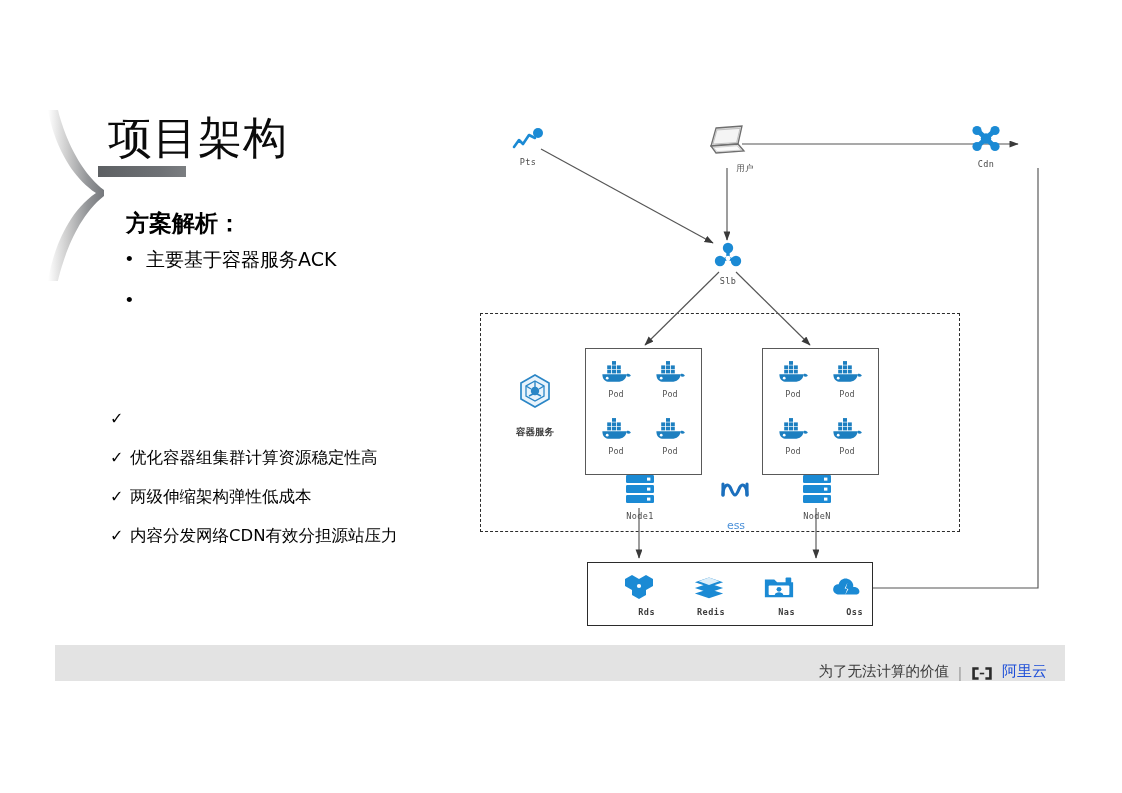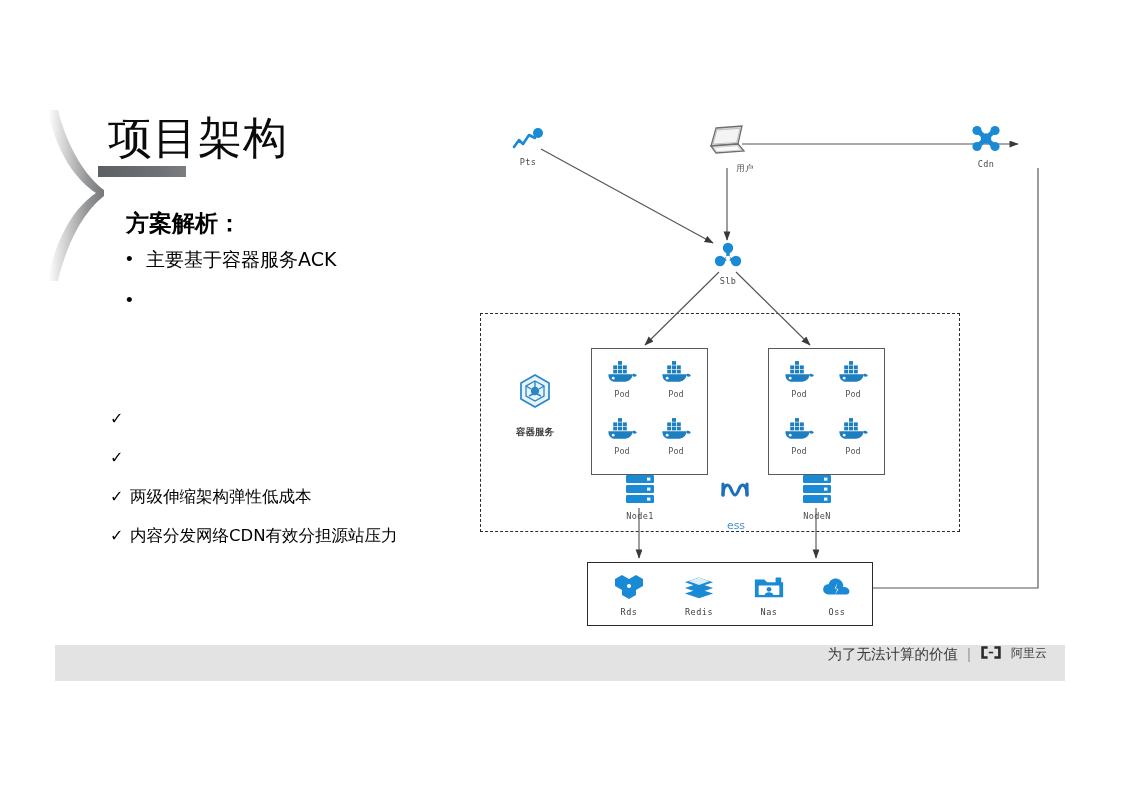--- a/index.html
+++ b/index.html
@@ -37,39 +37,39 @@
 
   
   .checks{position:absolute;left:110px;top:407px;width:370px;}
   .check{display:flex;align-items:flex-start;margin-bottom:16px;}
   .check .tick{width:20px;flex:0 0 20px;font-size:16px;line-height:23px;color:#000;}
   .check .ctxt{font-size:16.5px;line-height:23px;color:#000;white-space:nowrap;font-weight:500;
                font-family:"DejaVu Sans","Liberation Sans",sans-serif;}
 
   
   .footer{position:absolute;left:55px;top:645px;width:1010px;height:36px;background:#e3e3e3;}
-  .footer-inner{position:absolute;right:18px;top:0;height:36px;display:flex;align-items:flex-start;gap:9px;}
+  .footer-inner{position:absolute;right:18px;top:0;height:36px;display:flex;align-items:flex-end;gap:9px;}
   .footer-text{font-size:14.5px;color:#3a3a3a;font-family:"DejaVu Sans","Liberation Sans",sans-serif;}
   .footer-sep{color:#9a9a9a;font-size:15px;}
-  .footer-brand{font-size:12px;color:#404040;font-family:"DejaVu Sans","Liberation Sans",sans-serif;}
+  .footer-brand{font-size:15px;color:#1d4ed8;font-family:"DejaVu Sans","Liberation Sans",sans-serif;}
 
   
   .diagram{position:absolute;left:0;top:0;width:1122px;height:793px;}
   .node{position:absolute;text-align:center;}
   .node .lbl{
     font-family:"DejaVu Sans Mono","Liberation Mono",monospace;
     font-size:8.5px;color:#4a4a4a;letter-spacing:.4px;margin-top:1px;white-space:nowrap;
   }
   .node .lbl.cn{font-family:"DejaVu Sans","Liberation Sans",sans-serif;font-size:8.5px;text-align:right;}
-  .podbox{position:absolute;border:1.6px solid #595959;background:#fff;margin-left:6px;}
+  .podbox{position:absolute;border:1.6px solid #595959;background:#fff;}
   .dashbox{position:absolute;border:1.6px dashed #2b2b2b;background:transparent;}
   .storebox{position:absolute;border:1.6px solid #2b2b2b;background:#fff;}
   .pod{position:absolute;text-align:center;width:44px;}
   .pod .plbl{font-family:"DejaVu Sans Mono","Liberation Mono",monospace;font-size:8.5px;color:#555;margin-top:1px;}
-  .store{position:absolute;text-align:center;width:52px;}
+  .store{position:absolute;text-align:right;width:52px;font-weight:bold;}
   .store .slbl{font-family:"DejaVu Sans Mono","Liberation Mono",monospace;font-size:8.5px;color:#3d3d3d;margin-top:2px;letter-spacing:.5px;}
   .esslbl{font-family:"DejaVu Sans","Liberation Sans",sans-serif;font-size:11px;color:#4a90d9;margin-top:13px;}
   .svc{position:absolute;text-align:center;}
   .svc .vlbl{font-family:"DejaVu Sans","Liberation Sans",sans-serif;font-size:9.5px;color:#3d3d3d;margin-top:12px;font-weight:bold;}
   svg.lines{position:absolute;left:0;top:0;width:1122px;height:793px;pointer-events:none;}
 </style>
 </head>
 <body>
 
 <div id="slide">
@@ -100,20 +100,21 @@
       <span class="dot">•</span>
     </div>
   </div>
 
   <div class="checks">
     <div class="check">
       <span class="tick">✓</span>
     </div>
     <div class="check">
       <span class="tick">✓</span>
+      <span class="ctxt">优化容器组集群计算资源稳定性高</span>
     </div>
     <div class="check">
       <span class="tick">✓</span>
       <span class="ctxt">两级伸缩架构弹性低成本</span>
     </div>
     <div class="check">
       <span class="tick">✓</span>
       <span class="ctxt">内容分发网络CDN有效分担源站压力</span>
     </div>
   </div>

